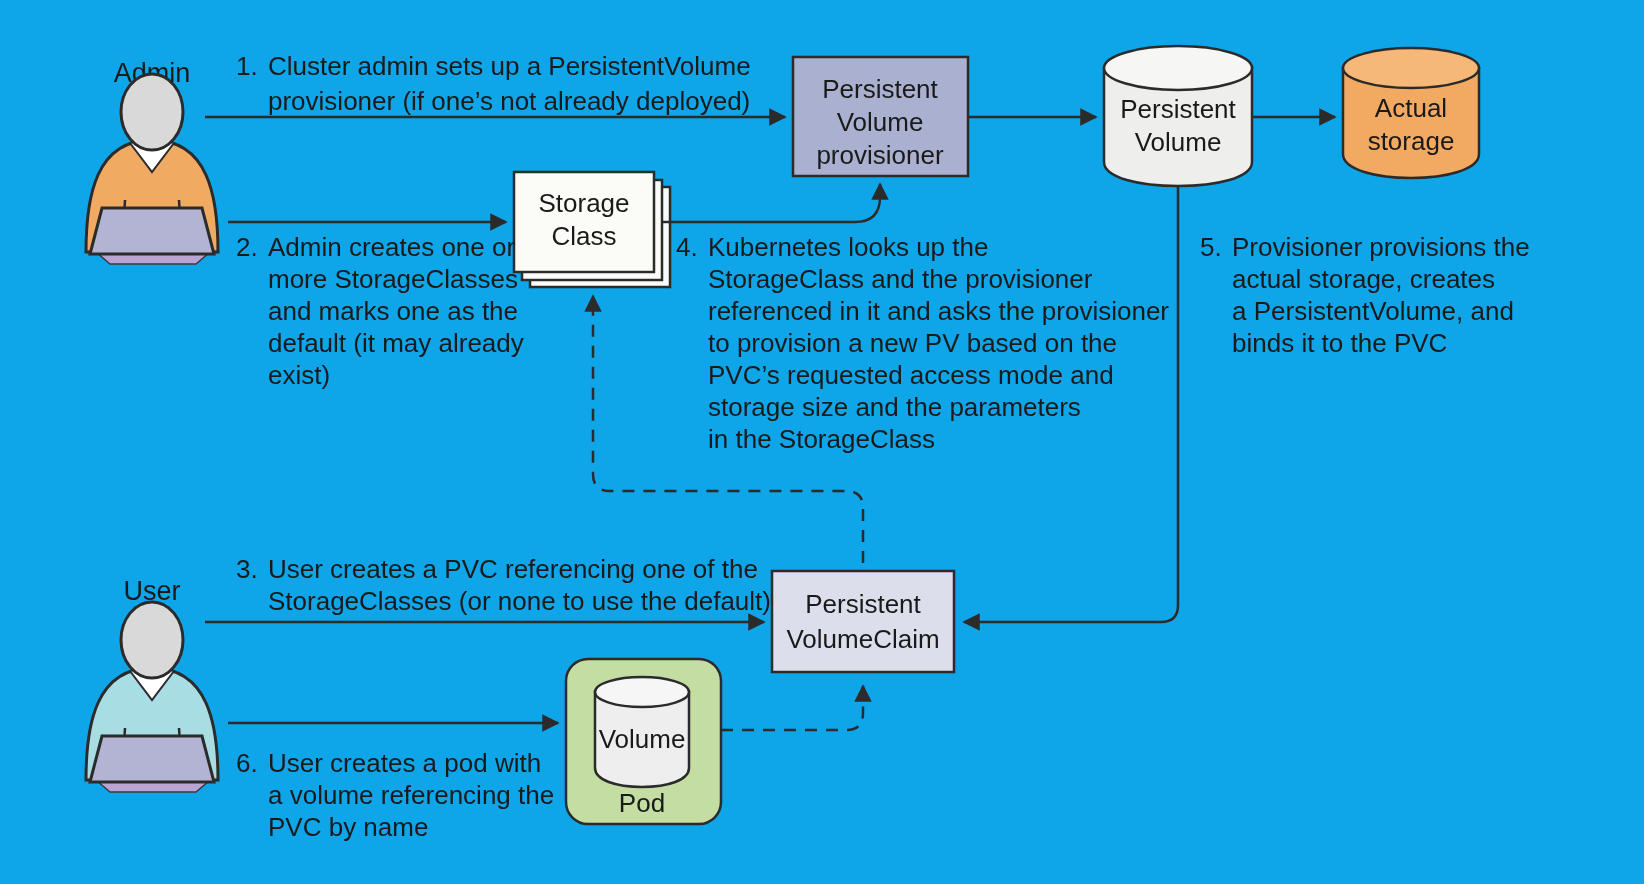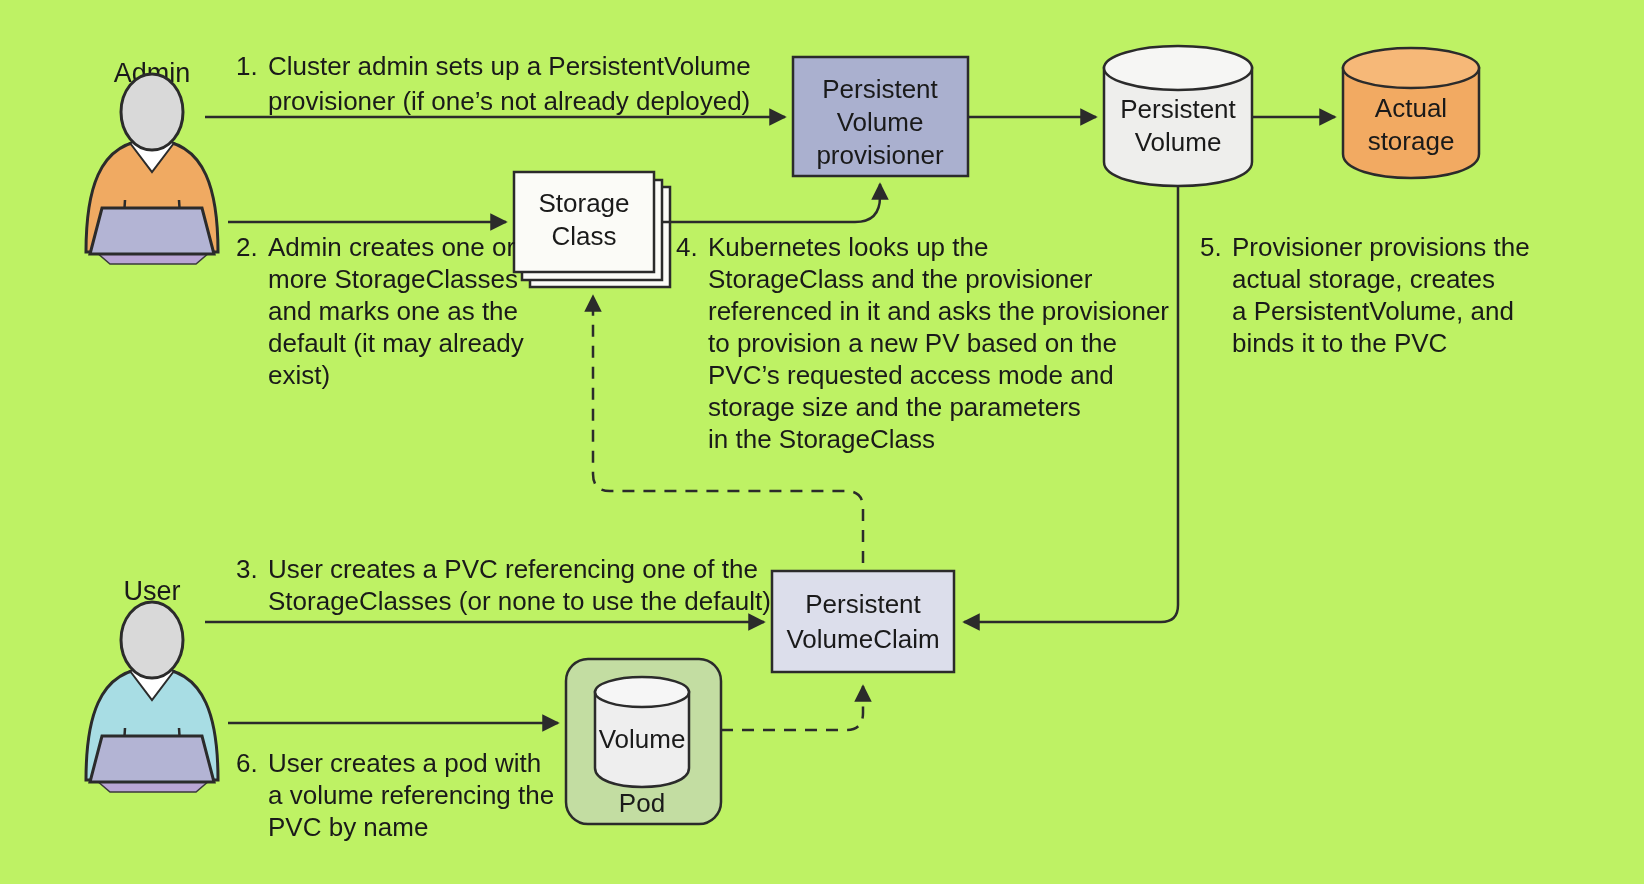--- a/index.html
+++ b/index.html
@@ -4,21 +4,21 @@
 <style>
   html, body {
     margin: 0;
     padding: 0;
     background: #ffffff;
   }
   #stage {
     position: relative;
     width: 1644px;
     height: 884px;
-    background: #bef264;
+    background: #0ea5e9;
     font-family: "Liberation Sans", sans-serif;
     overflow: hidden;
   }
   svg.diagram {
     position: absolute;
     top: 0;
     left: 0;
     width: 1644px;
     height: 884px;
   }

